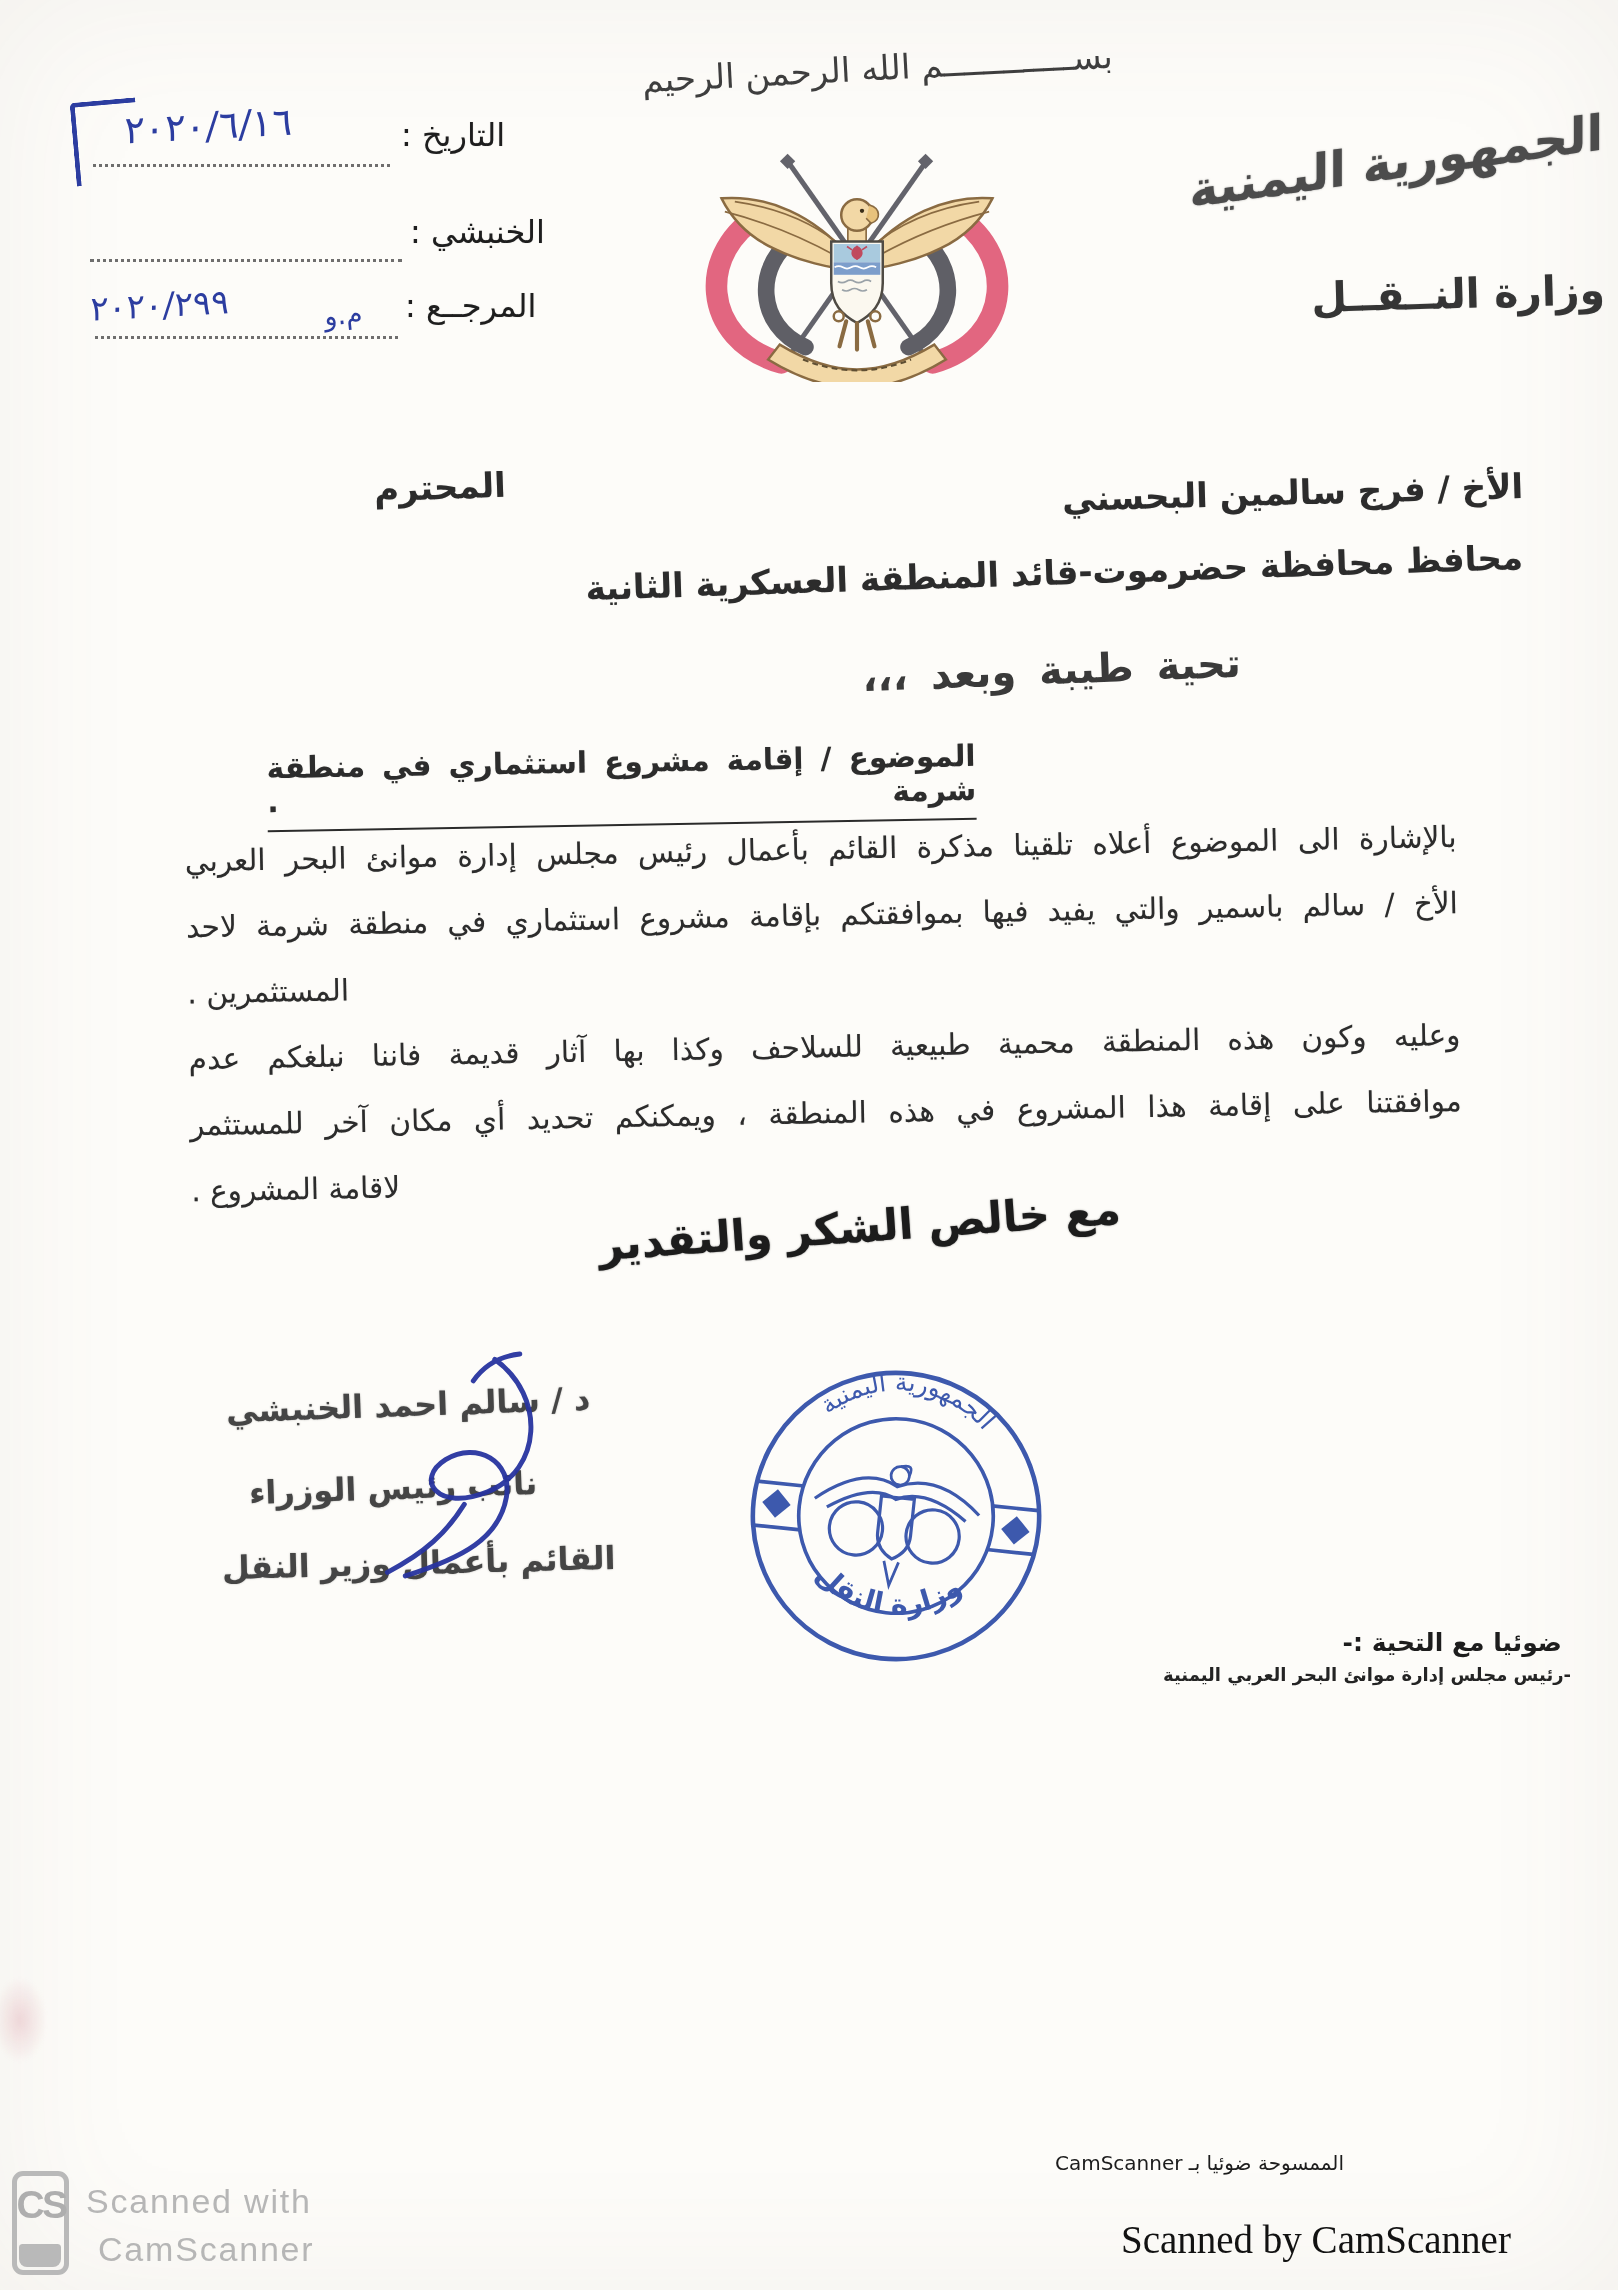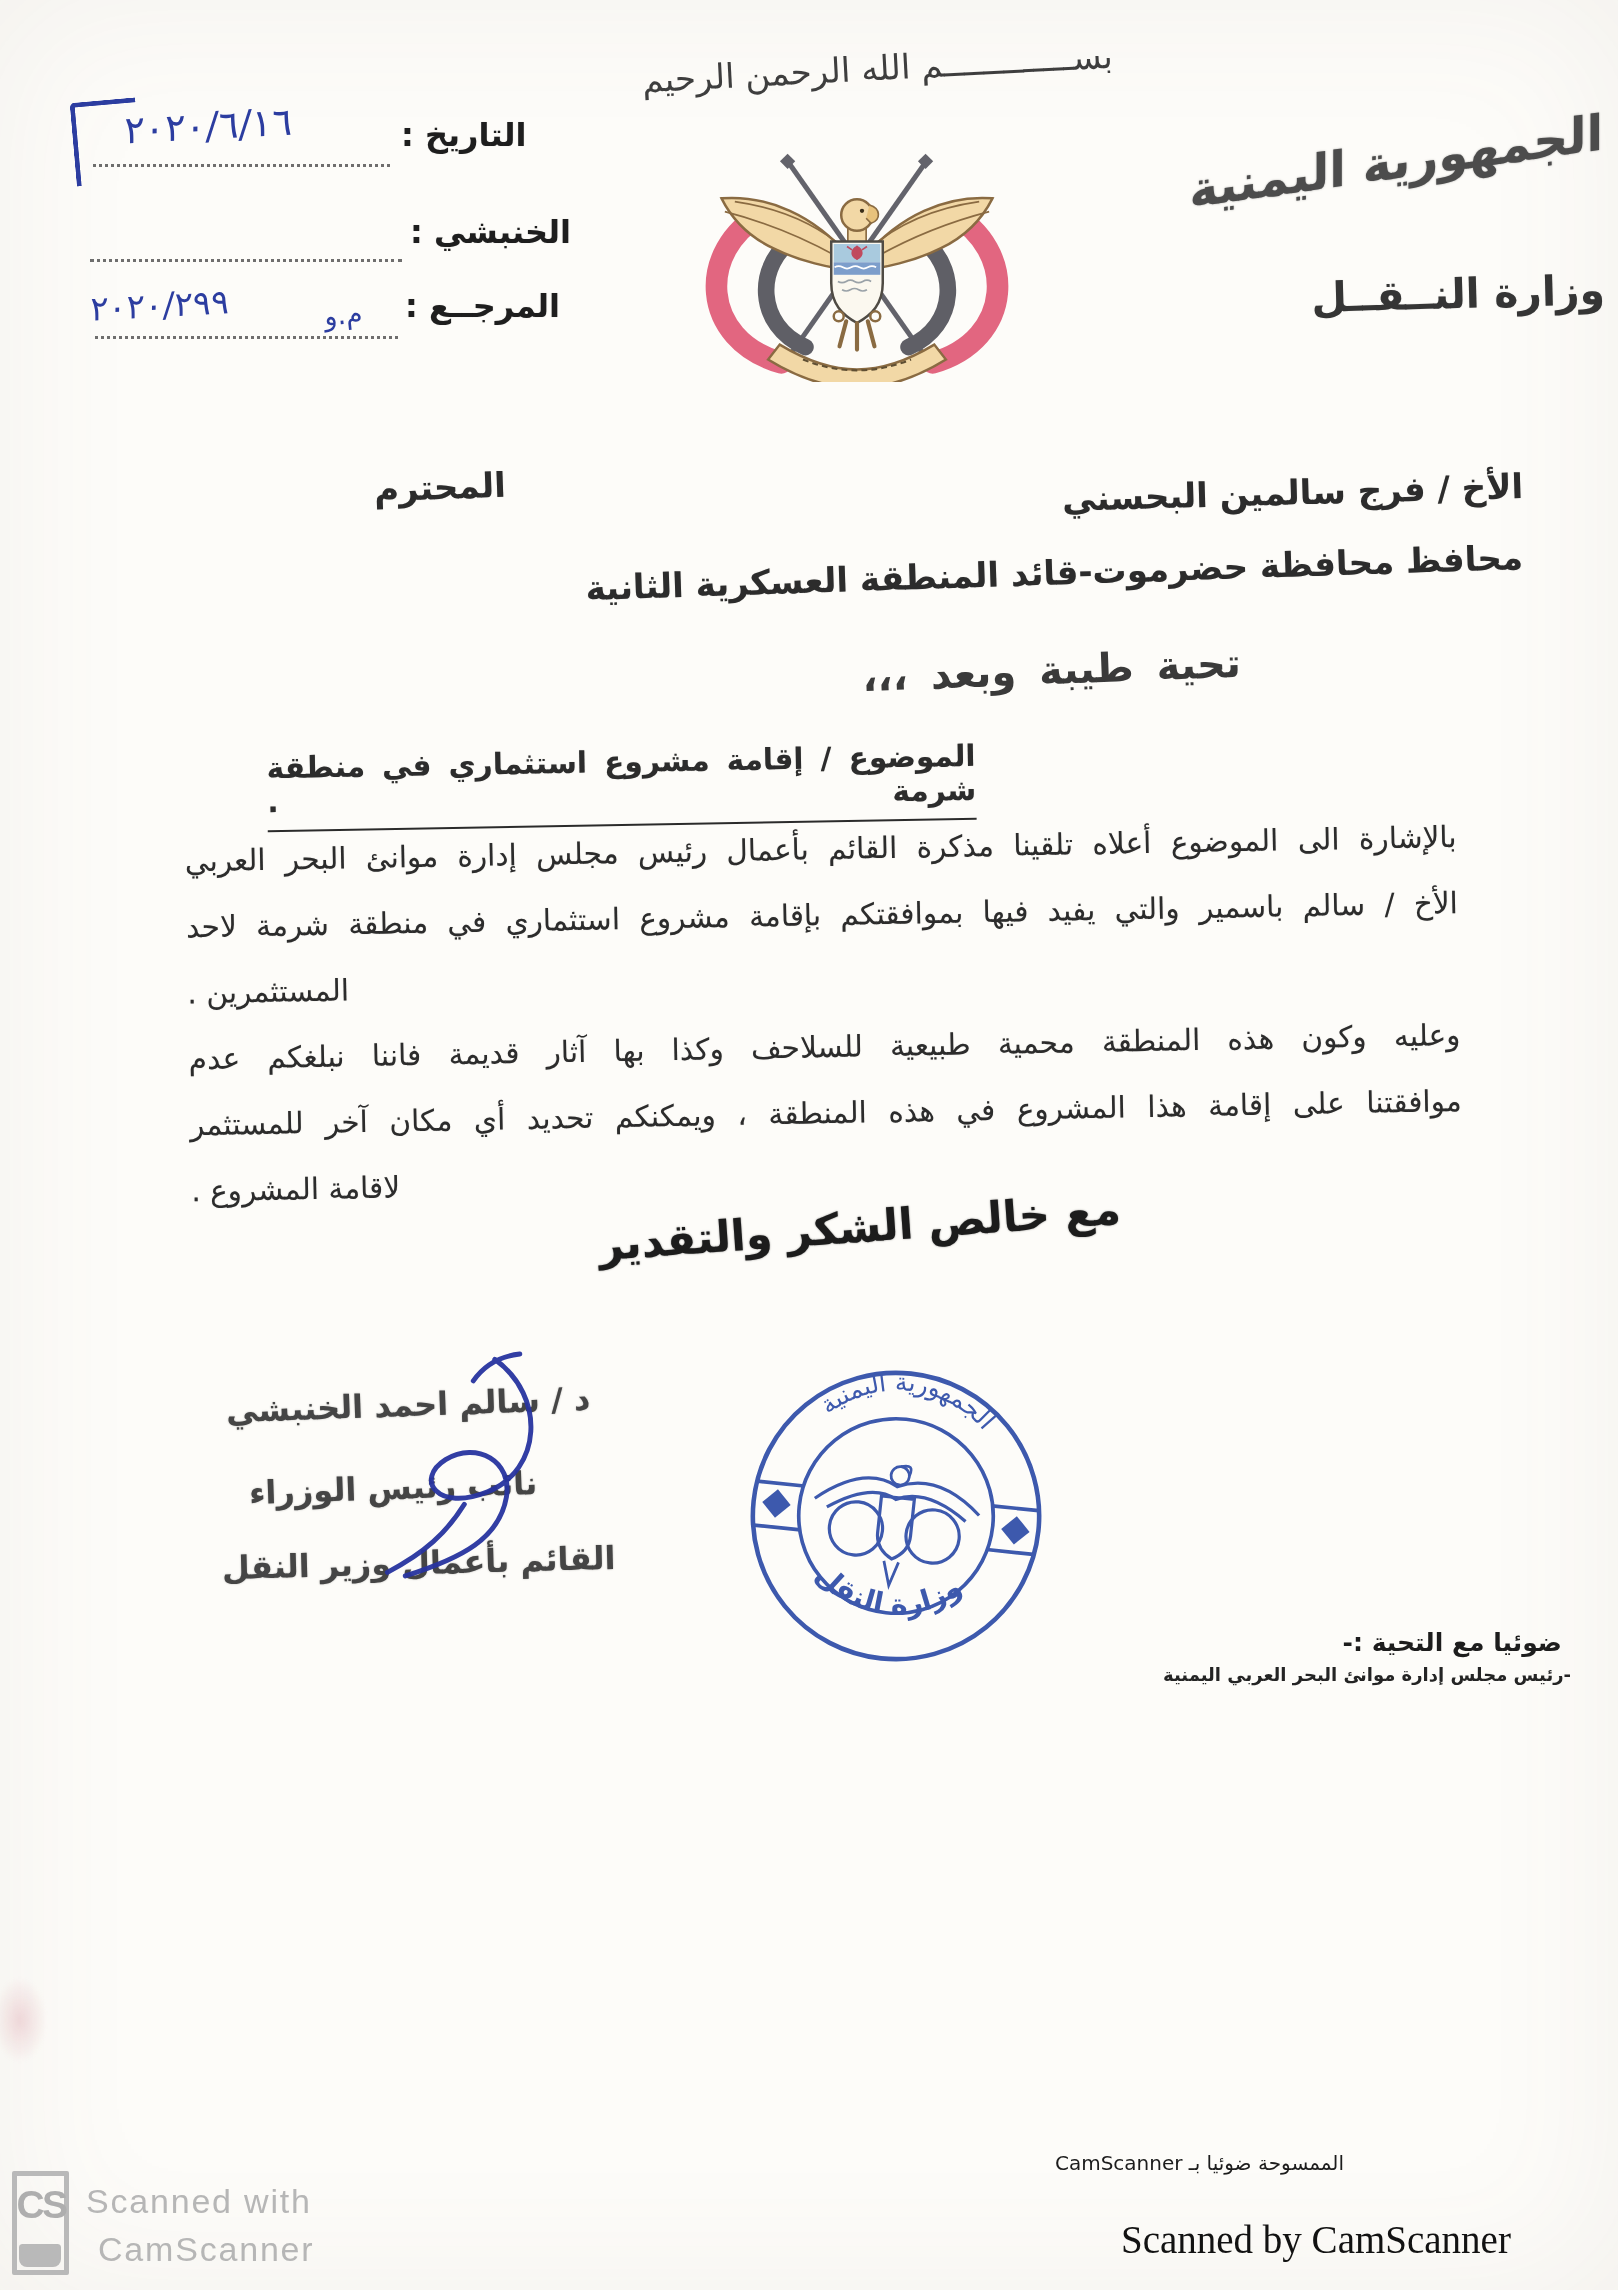--- a/index.html
+++ b/index.html
@@ -6,21 +6,21 @@
   .page{position:relative;width:1618px;height:2290px;background:#fdfcf9;overflow:hidden;
         font-family:"DejaVu Sans",sans-serif}
   .vignette{position:absolute;inset:0;box-shadow:inset 0 0 152px rgba(110,100,88,.07);pointer-events:none}
   .abs{position:absolute}
   .rtl{direction:rtl;unicode-bidi:isolate}
   .ltr{direction:ltr;unicode-bidi:isolate}
   .print{color:#2c2c2c;text-shadow:0 0 0.9px rgba(60,60,60,.30)}
   .b{font-weight:bold}
   .ink{color:#2c3da0}
   .dotline{border-bottom:3.6px dotted rgba(55,55,55,.72);height:0.9px}
-  .lbl{font-size:32px;font-weight:bold;color:#1e1e1e;white-space:nowrap}
+  .lbl{font-size:32px;font-weight:normal;color:#1e1e1e;white-space:nowrap}
   .body-block{left:184px;top:804px;width:1272px;transform:rotate(-1.1deg);transform-origin:100% 0}
   .bodyline{font-size:29.6px;line-height:66px;text-align:justify;text-align-last:justify;white-space:normal}
   .lastline{text-align-last:left}
   .subject{left:267px;top:745px;width:709px;font-size:29.6px;font-weight:bold;
            text-align:justify;text-align-last:justify;border-bottom:2.7px solid #2b2b2b;
            padding-bottom:10.7px;transform:rotate(-1deg)}
   .addr1{right:95px;top:466px;font-size:34px;transform:rotate(-1.6deg);transform-origin:100% 50%;white-space:nowrap}
   .addr2{right:95px;top:537px;font-size:34px;transform:rotate(-1.9deg);transform-origin:100% 50%;white-space:nowrap}
   .honorific{left:374px;top:467px;font-size:34px;transform:rotate(-2deg);white-space:nowrap}
   .greeting{left:862px;top:647px;font-size:40px;word-spacing:9px;transform:rotate(-2.2deg);white-space:nowrap;color:#3a3a3a}
@@ -35,21 +35,21 @@
              transform:rotate(-3deg);white-space:nowrap}
   .sig-txt{font-size:32px;font-weight:bold;color:#454545;white-space:nowrap;
            text-shadow:0 0 1.8px rgba(80,80,80,.45)}
   .cc-lbl{right:56px;top:1628px;font-size:25px;font-weight:bold;color:#1d1d1d;white-space:nowrap}
   .cc-item{right:47px;top:1664px;font-size:18px;font-weight:600;color:#242424;white-space:nowrap}
   .hand-date{left:124px;top:104px;font-size:38px;letter-spacing:3.6px;transform:rotate(-3deg) skewX(-4deg);white-space:nowrap}
   .hand-ref{left:90px;top:285px;font-size:34px;letter-spacing:2.7px;transform:rotate(-3deg) skewX(-4deg);white-space:nowrap}
   .hand-ref-prefix{left:324px;top:299px;font-size:27px;transform:rotate(-6deg);white-space:nowrap}
   .bracket{left:73px;top:100px;width:61px;height:79px;border-left:5.4px solid #2c3da0;
            border-top:5.4px solid #2c3da0;border-top-left-radius:5.4px;transform:rotate(-5deg)}
-  .cs-badge{left:11.6px;top:2171px;width:57px;height:104px;border:5.4px solid #b9b9b9;border-radius:2px;box-sizing:border-box}
+  .cs-badge{left:11.6px;top:2171px;width:57px;height:104px;border:5.4px solid #b9b9b9;border-radius:11px;box-sizing:border-box}
   .cs-letters{position:absolute;left:0;right:0;top:7.2px;text-align:center;font-family:"Liberation Sans",sans-serif;
               font-weight:bold;font-size:39px;color:#aeaeae;letter-spacing:-2.7px}
   .cs-bar{position:absolute;left:2.7px;right:2.7px;bottom:2.7px;height:23px;background:#b9b9b9;border-radius:3.6px 3.6px 8px 8px}
   .wm-left{font-family:"Liberation Sans",sans-serif;color:#b6b6b6;font-size:34px;letter-spacing:1.8px;white-space:nowrap}
   .wm-ar{right:274px;top:2151px;font-size:20px;color:#1c1c1c;white-space:nowrap}
   .wm-en{left:1121px;top:2217px;font-family:"Liberation Serif",serif;font-size:39px;color:#121212;white-space:nowrap}
   .smudge{left:-7.2px;top:1977px;width:54px;height:86px;border-radius:50%;
           background:radial-gradient(closest-side,rgba(214,140,152,.30),rgba(214,140,152,0));filter:blur(1.8px)}
 </style>
 </head>

